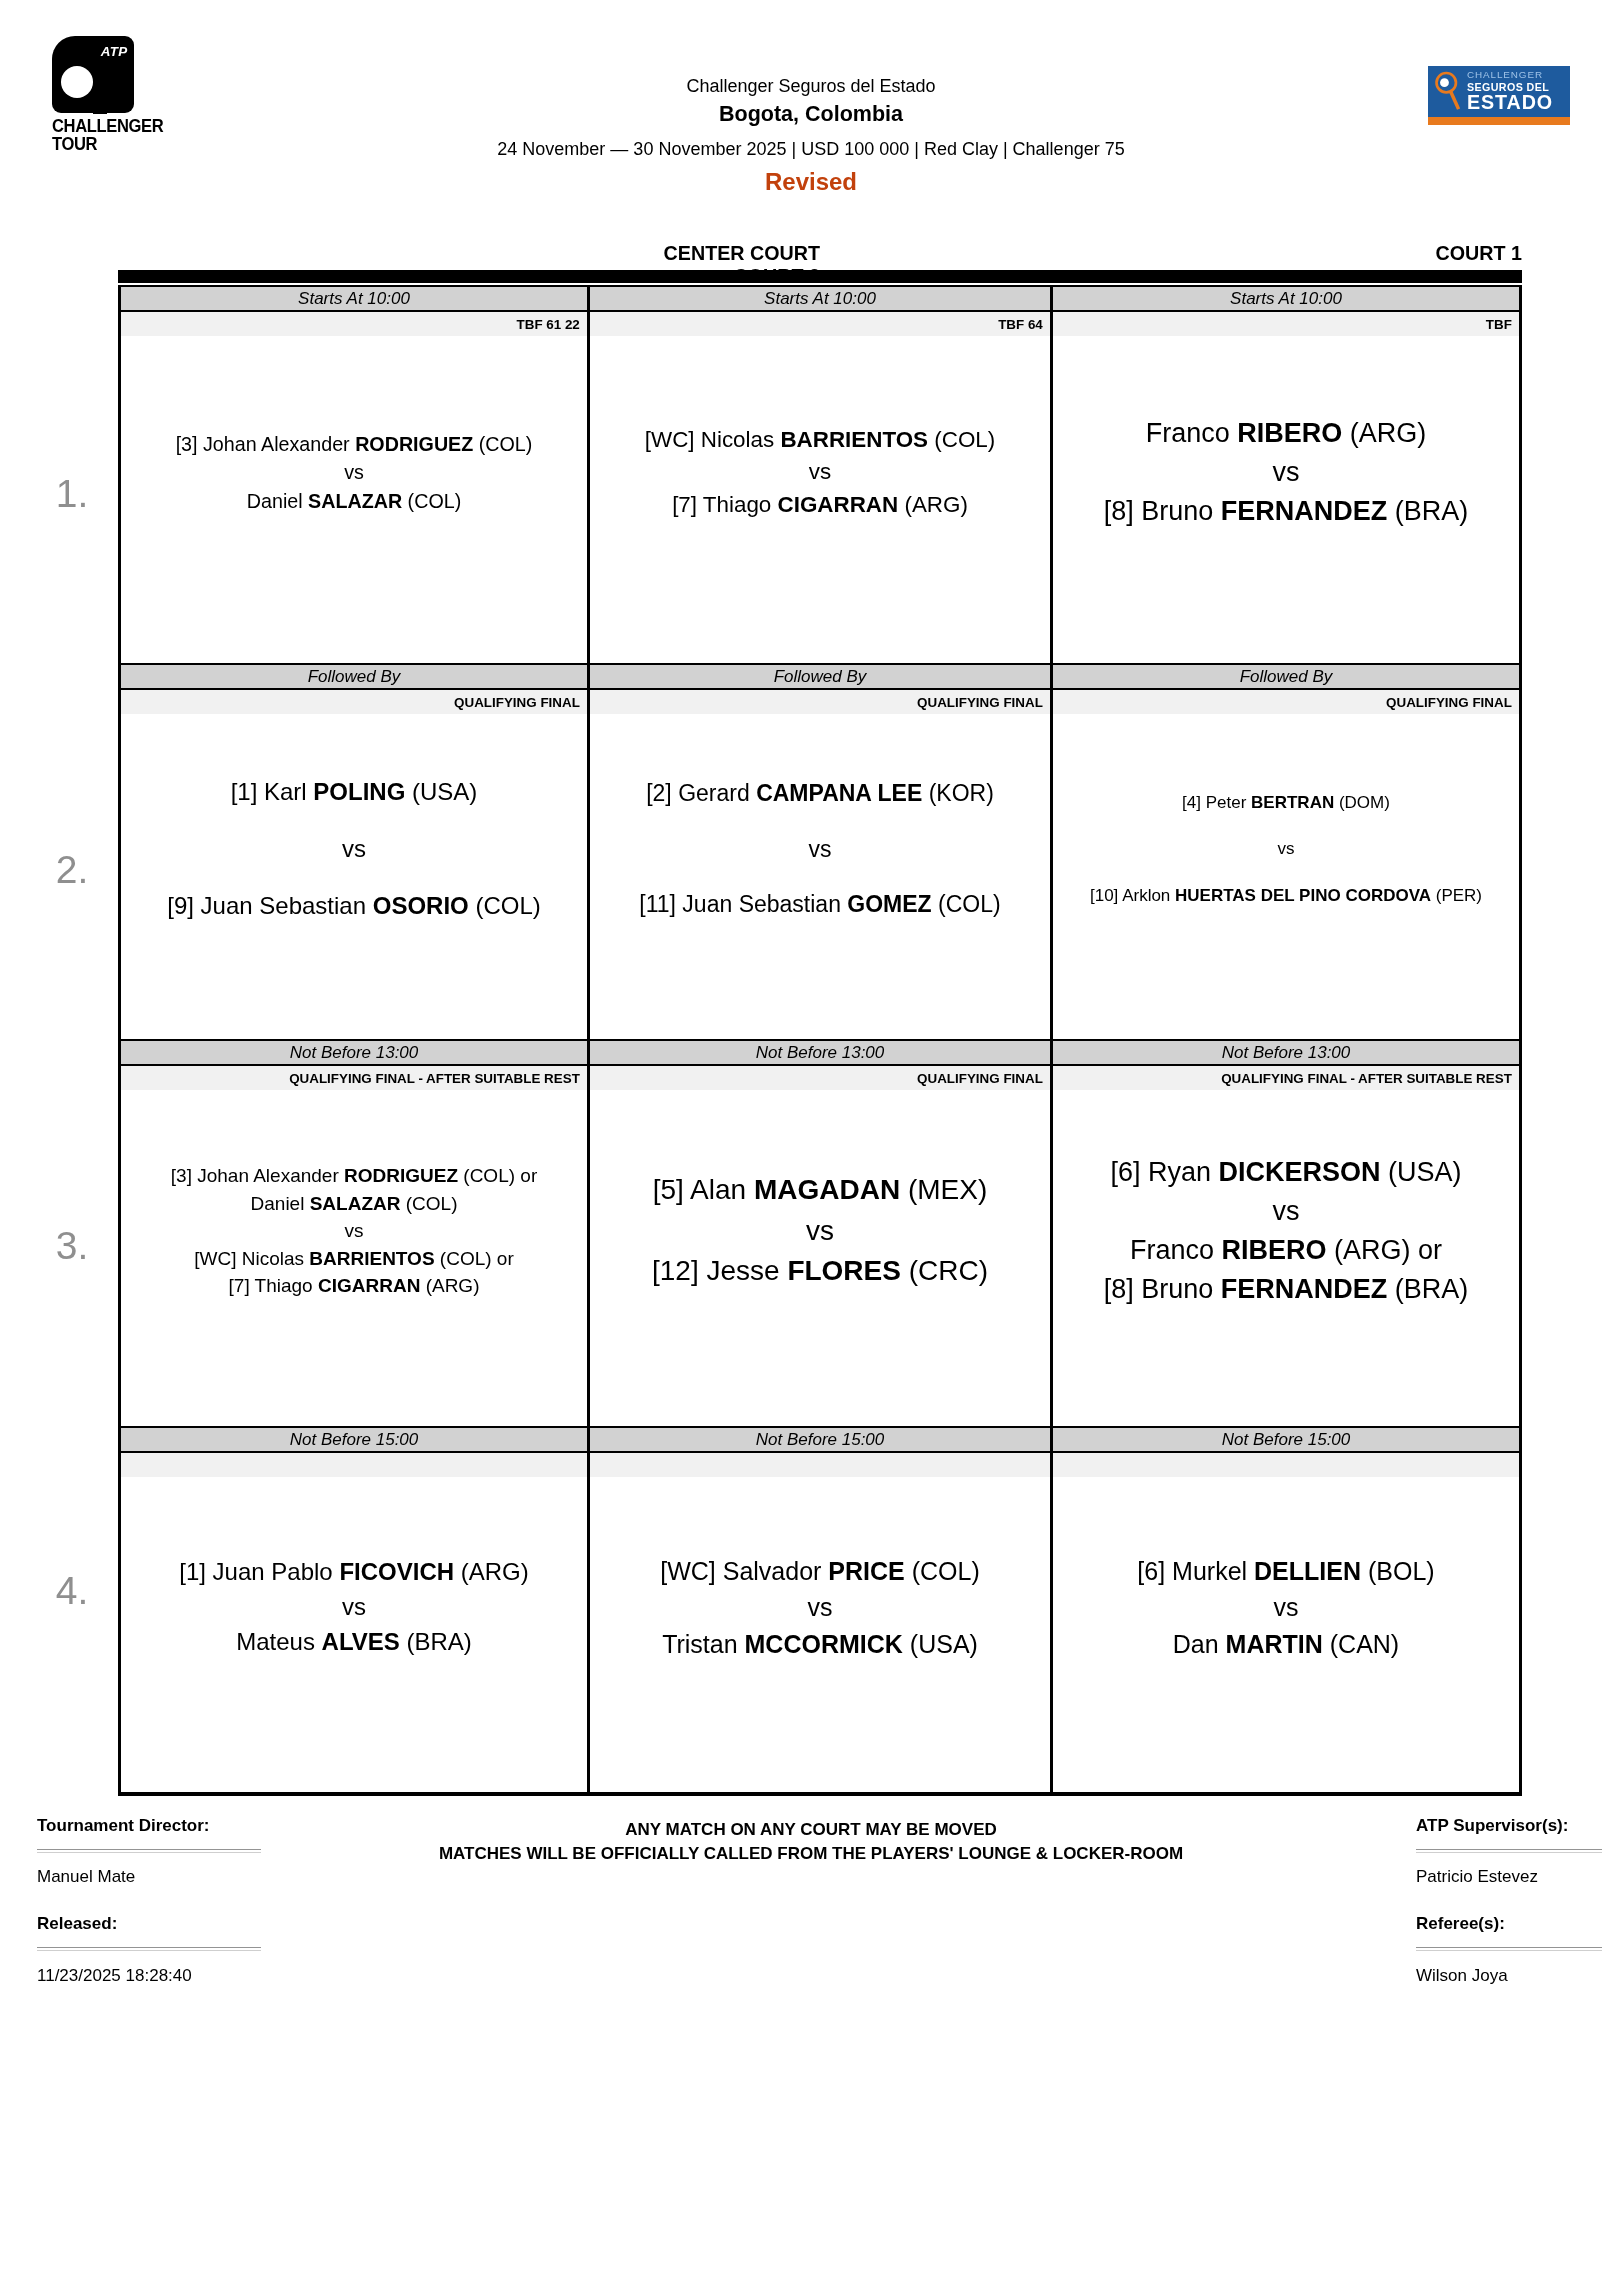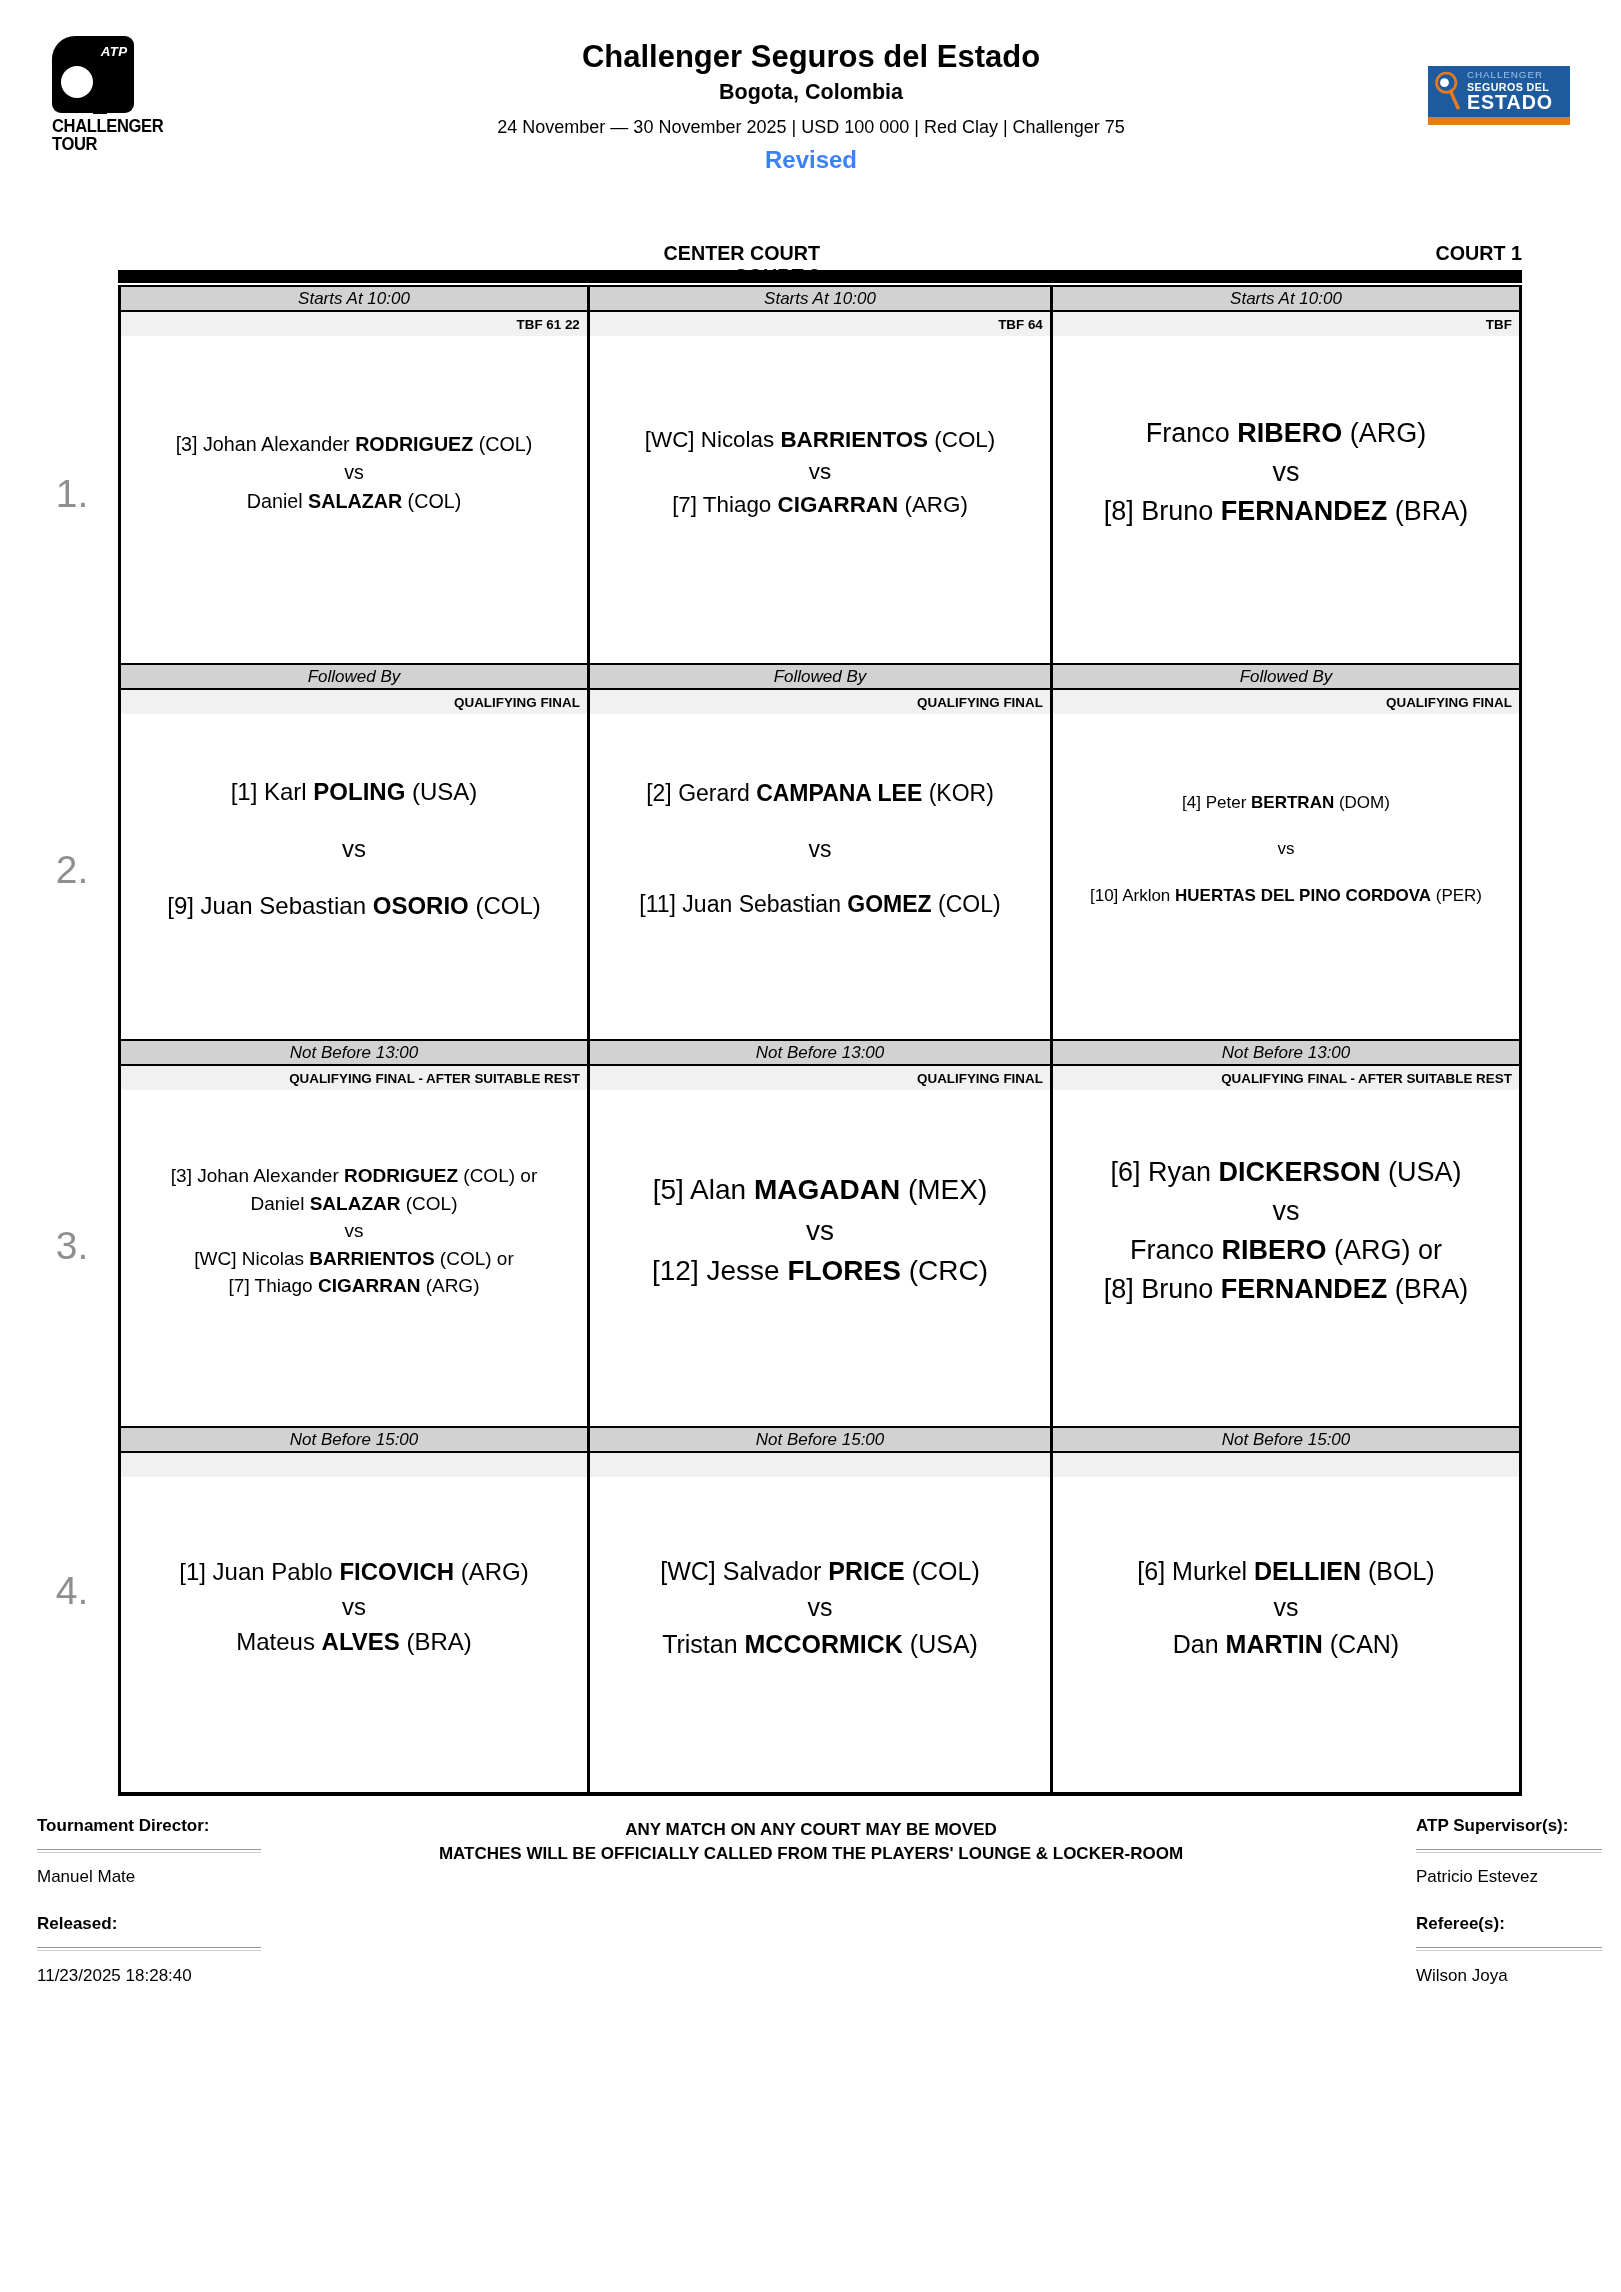--- a/index.html
+++ b/index.html
@@ -12,25 +12,25 @@
   .atp-shape { position:relative; width:82px; height:77px; background:#000;
                border-radius:23px 9px 9px 9px; }
   .atp-shape .hole { position:absolute; left:9px; top:30px; width:32px; height:32px;
                border-radius:50%; background:#fff; }
   .atp-shape .stem { position:absolute; left:41px; top:21.5px; width:14.3px; height:56px; background:#000; }
   .atp-shape .atp-txt { position:absolute; right:6.3px; top:8px; color:#fff; font-size:13.4px;
                font-weight:bold; font-style:italic; letter-spacing:0.4px; }
   .atp-words { margin-top:3.6px; font-weight:900; font-size:18px; line-height:18px;
                letter-spacing:-0.4px; transform:scaleX(0.92); transform-origin:left; }
   .center-head { position:absolute; left:0; right:0; top:39px; text-align:center; }
-  .t-title { font-size:31px; font-weight:bold; }
+  .t-title { font-size:18px; font-weight:normal;margin-top:37px; }
   .t-loc { font-size:21.5px; font-weight:bold; margin-top:5.4px; }
   .t-details { font-size:18px; margin-top:11.6px; }
   .t-order { font-size:28px; font-weight:bold; margin-top:19.7px; }
-  .t-revised { font-size:24px; font-weight:bold; margin-top:8px; color:#3b82f6; }
+  .t-revised { font-size:24px; font-weight:bold; margin-top:8px; color:#c2410c; }
   .sponsor { position:absolute; left:1428px; top:66px; width:142px; height:59px;
              background:#1e5b9e; }
   .sponsor-inner { display:flex; align-items:center; height:51px; padding:0 5.4px; }
   .sponsor-strip { position:absolute; left:0; right:0; bottom:0; height:8px; background:#e87a1e; }
   .sp-text { margin-left:3.6px; line-height:1; }
   .sp-l1 { color:#9fc3e8; font-size:9.9px; letter-spacing:0.9px; }
   .sp-l2 { color:#fff; font-size:10.7px; font-weight:bold; margin-top:1.8px; letter-spacing:0.4px; }
   .sp-l3 { color:#fff; font-size:19.7px; font-weight:800; margin-top:0.9px; letter-spacing:0.9px; }
   
   .court-names { position:absolute; left:118px; top:242px; width:1404px;

